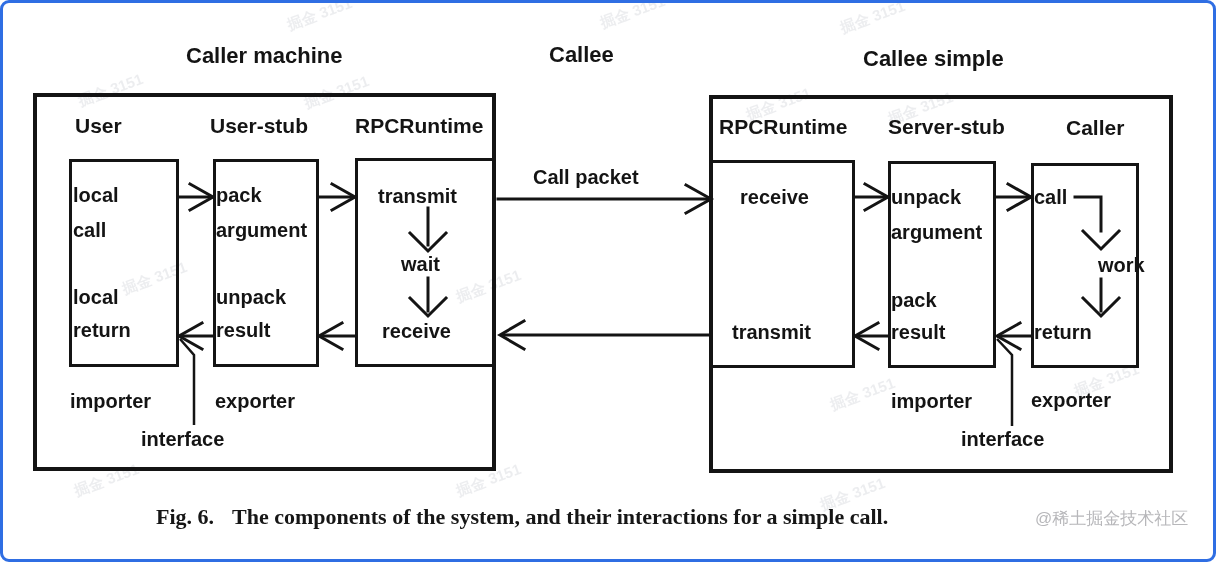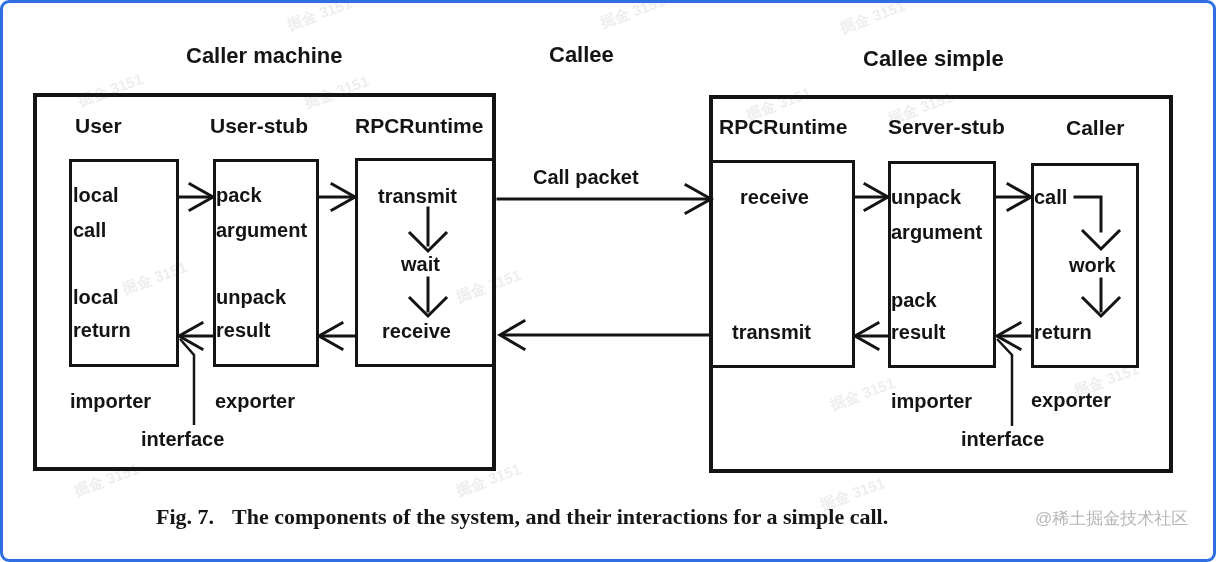--- a/index.html
+++ b/index.html
@@ -157,31 +157,31 @@
 
   <div class="t" style="left:737px;top:183px">receive</div>
   <div class="t" style="left:729px;top:318px">transmit</div>
 
   <div class="t" style="left:888px;top:183px">unpack</div>
   <div class="t" style="left:888px;top:218px">argument</div>
   <div class="t" style="left:888px;top:286px">pack</div>
   <div class="t" style="left:888px;top:318px">result</div>
 
   <div class="t" style="left:1031px;top:183px">call</div>
-  <div class="t" style="left:1066px;top:251px">work</div>
+  <div class="t" style="left:1095px;top:251px">work</div>
   <div class="t" style="left:1031px;top:318px">return</div>
 
   <div class="t" style="left:530px;top:163px">Call packet</div>
 
   <div class="t" style="left:67px;top:387px">importer</div>
   <div class="t" style="left:212px;top:387px">exporter</div>
   <div class="t" style="left:138px;top:425px">interface</div>
   <div class="t" style="left:888px;top:387px">importer</div>
   <div class="t" style="left:1028px;top:386px">exporter</div>
   <div class="t" style="left:958px;top:425px">interface</div>
 
   <div class="caption">
-    <span>Fig. 7.</span><span class="cap-text">The components of the system, and their interactions for a simple call.</span>
+    <span>Fig. 6.</span><span class="cap-text">The components of the system, and their interactions for a simple call.</span>
   </div>
 
   <div class="site-wm">@稀土掘金技术社区</div>
 
 </div>
 
 </body></html>

